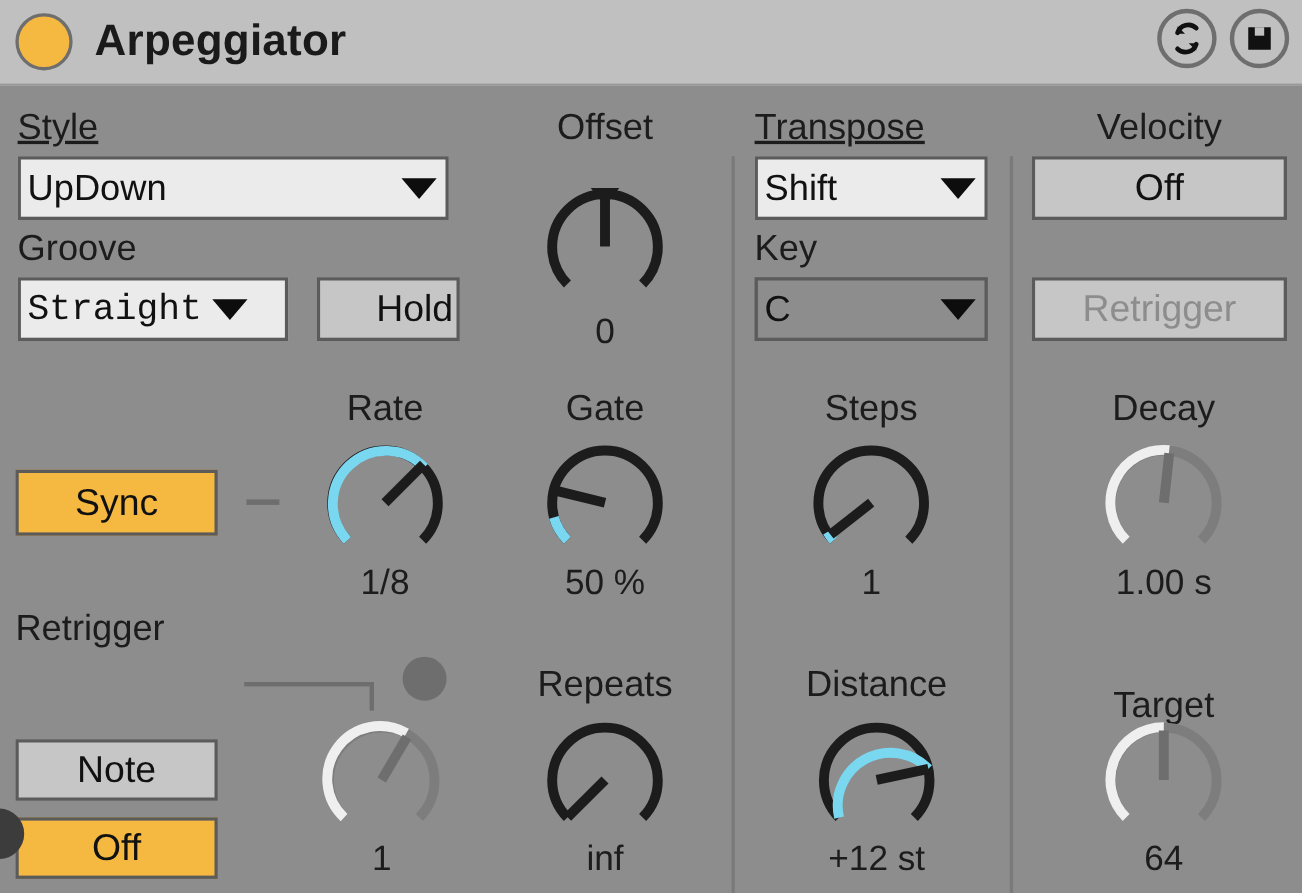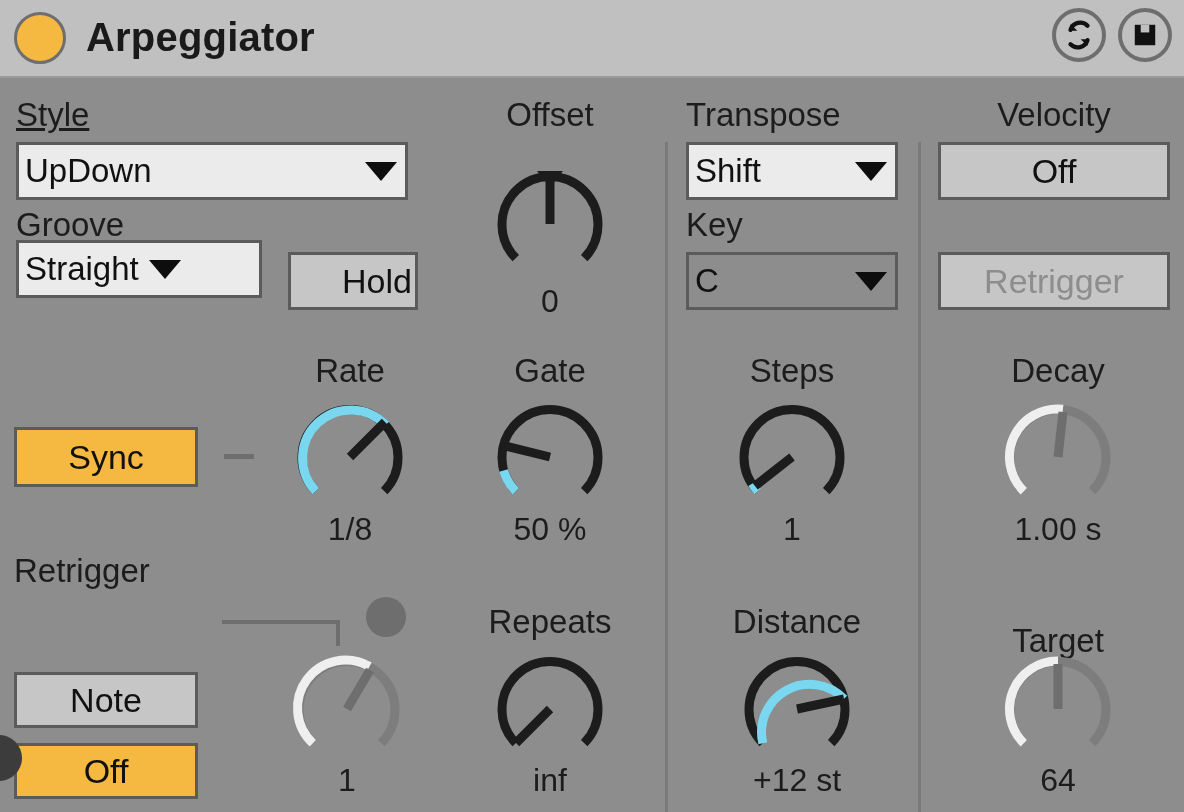--- a/index.html
+++ b/index.html
@@ -188,38 +188,38 @@
   <div class="divider" style="left:665px; top:142px; height:670px;"></div>
   <div class="divider" style="left:918px; top:142px; height:670px;"></div>
 
   <div class="lbl" style="left:16px; top:96px;text-decoration:underline;">Style</div>
   <div class="dropdown" style="left:16px; top:142px; width:392px; height:58px;">
     <span class="dd-text">UpDown</span>
     <span class="caret"></span>
   </div>
 
   <div class="lbl" style="left:16px; top:206px;">Groove</div>
-  <div class="dropdown inline-caret" style="left:16px; top:240px; width:246px; height:58px;">
+  <div class="dropdown inline-caret" style="left:16px; top:252px; width:246px; height:58px;font-family:Liberation Mono, monospace;">
     <span class="dd-text">Straight</span>
     <span class="caret"></span>
   </div>
 
   <div class="btn" style="left:288px; top:252px; width:130px; height:58px;padding-left:48px;">Hold</div>
 
   <div class="lbl center" style="left:460px; top:96px; width:180px;">Offset</div>
   <div class="knob" style="left:491px; top:165px;">
     <svg viewBox="0 0 118 118" aria-hidden="true">
       <path d="M 24.8 93.2 A 48 48 0 1 1 93.2 93.2" stroke="#1c1c1c" stroke-width="9" fill="none" stroke-linecap="butt"></path>
       <line x1="59" y1="59" x2="59" y2="15" stroke="#1c1c1c" stroke-width="9" stroke-linecap="butt"></line>
       <path d="M46 6 L72 6 L59 22 Z" fill="#1c1c1c"></path>
     </svg>
   </div>
   <div class="val" style="left:460px; top:283px; width:180px;">0</div>
 
-  <div class="lbl" style="left:686px; top:96px;">Transpose</div>
+  <div class="lbl" style="left:686px; top:96px;text-decoration:underline;">Transpose</div>
   <div class="dropdown" style="left:686px; top:142px; width:212px; height:58px;">
     <span class="dd-text">Shift</span>
     <span class="caret"></span>
   </div>
 
   <div class="lbl" style="left:686px; top:206px;">Key</div>
   <div class="dropdown dim" style="left:686px; top:252px; width:212px; height:58px;">
     <span class="dd-text">C</span>
     <span class="caret"></span>
   </div>

